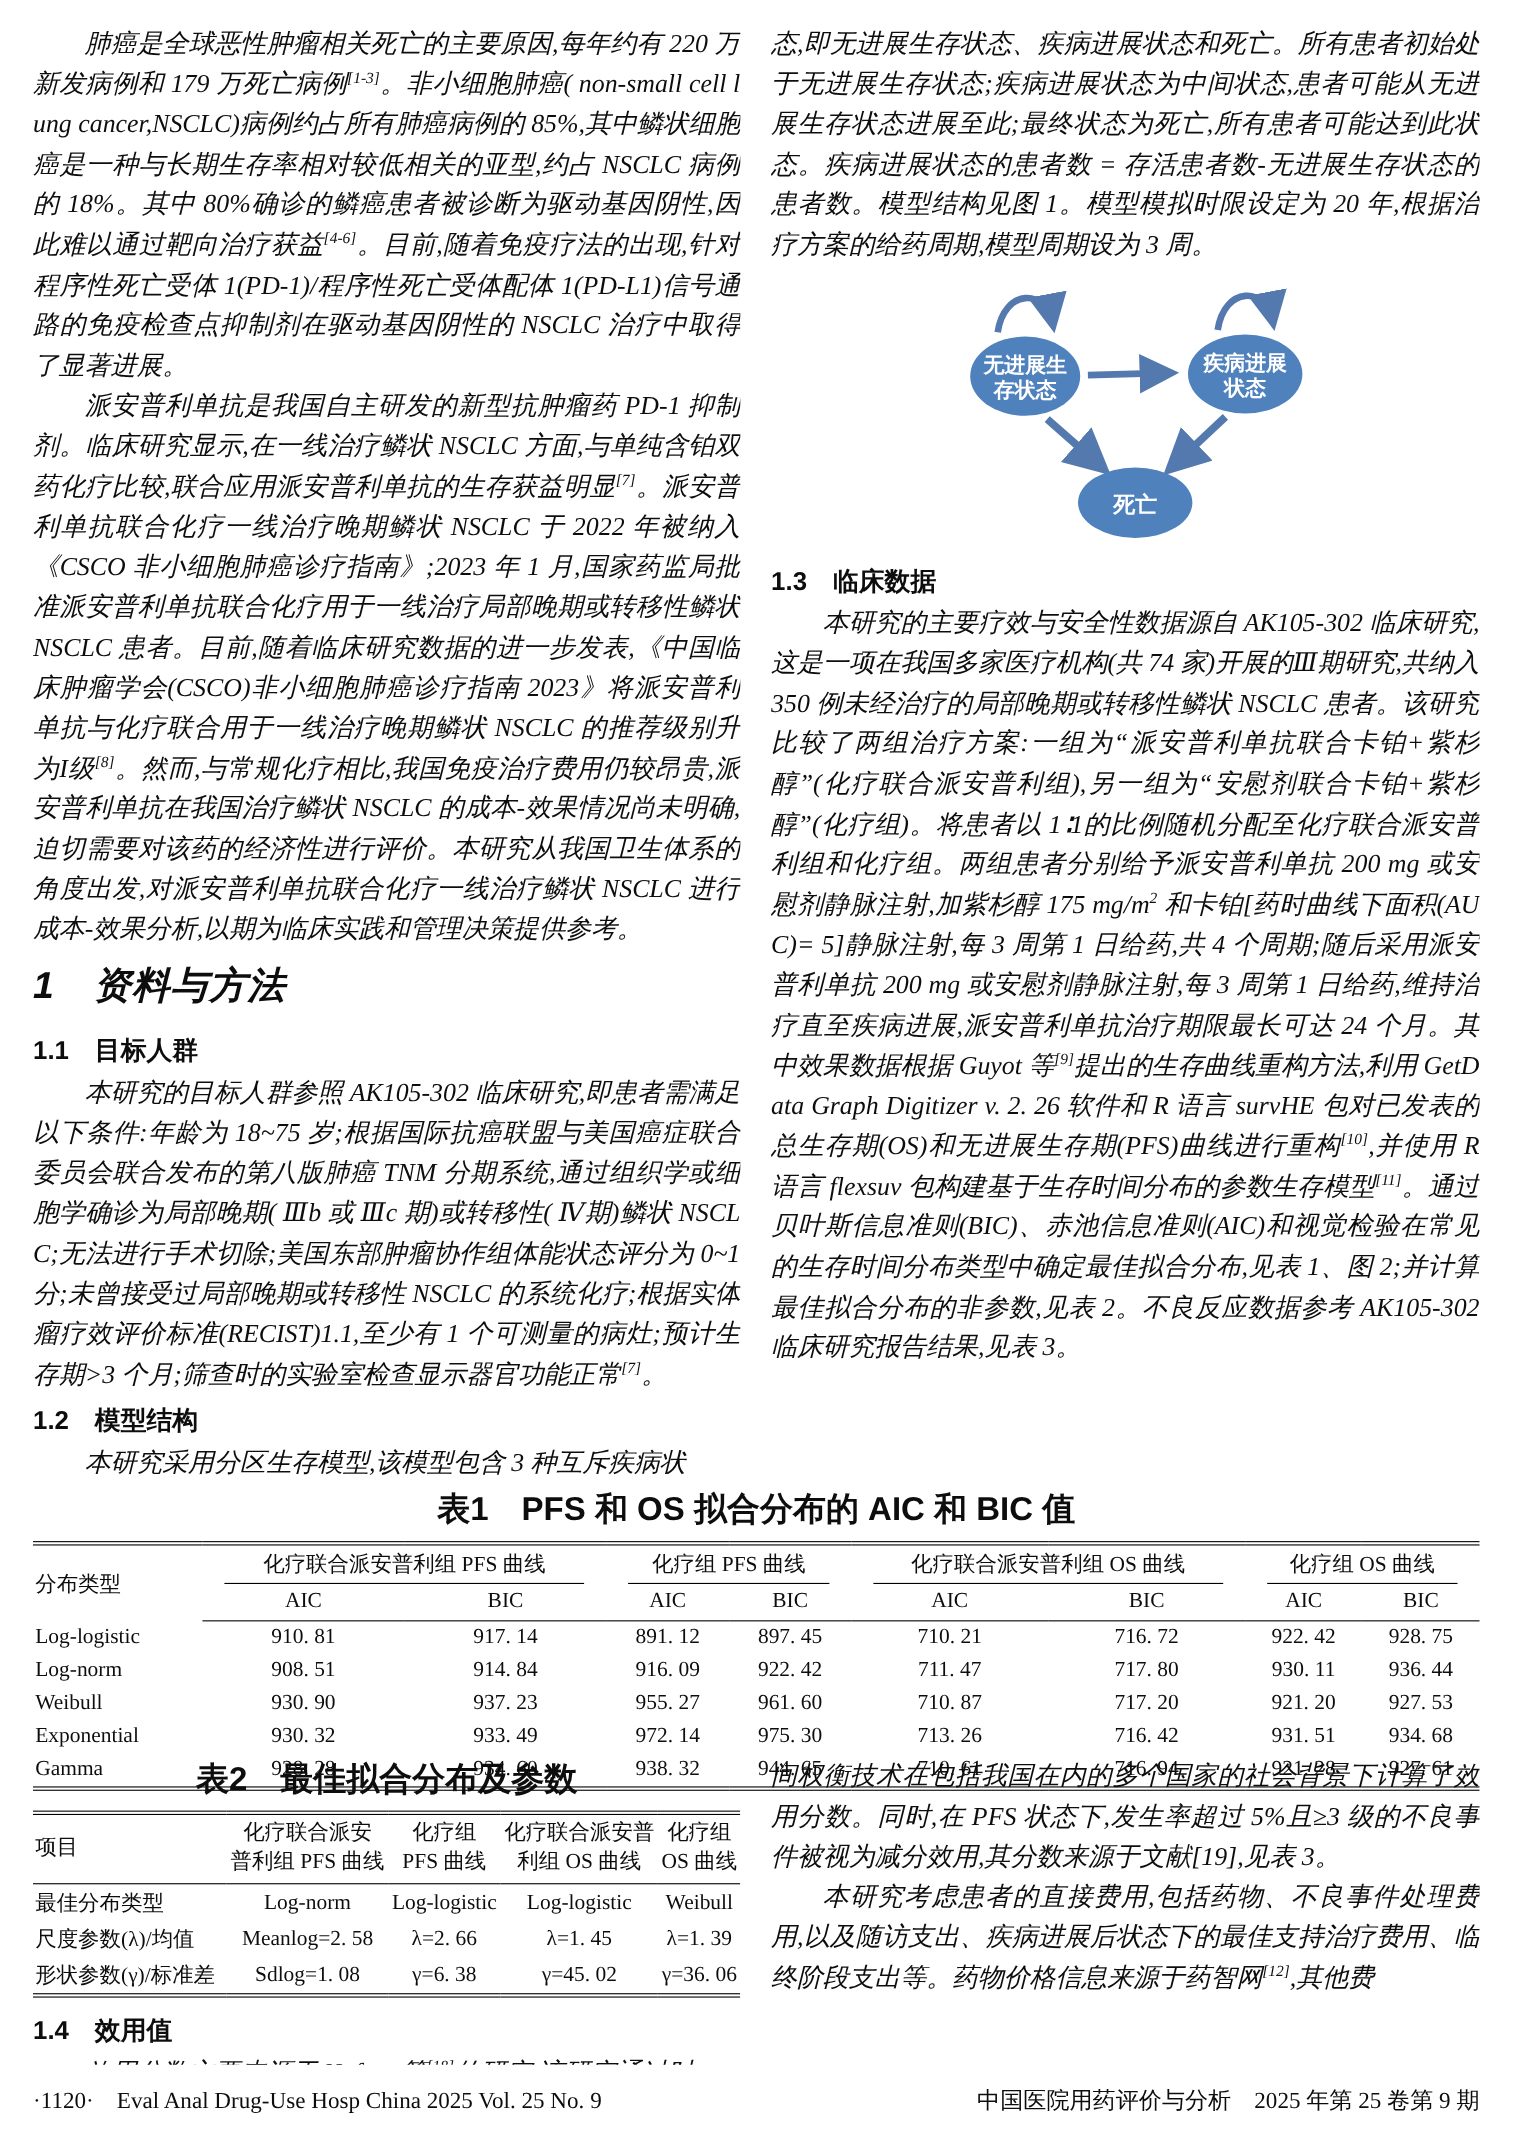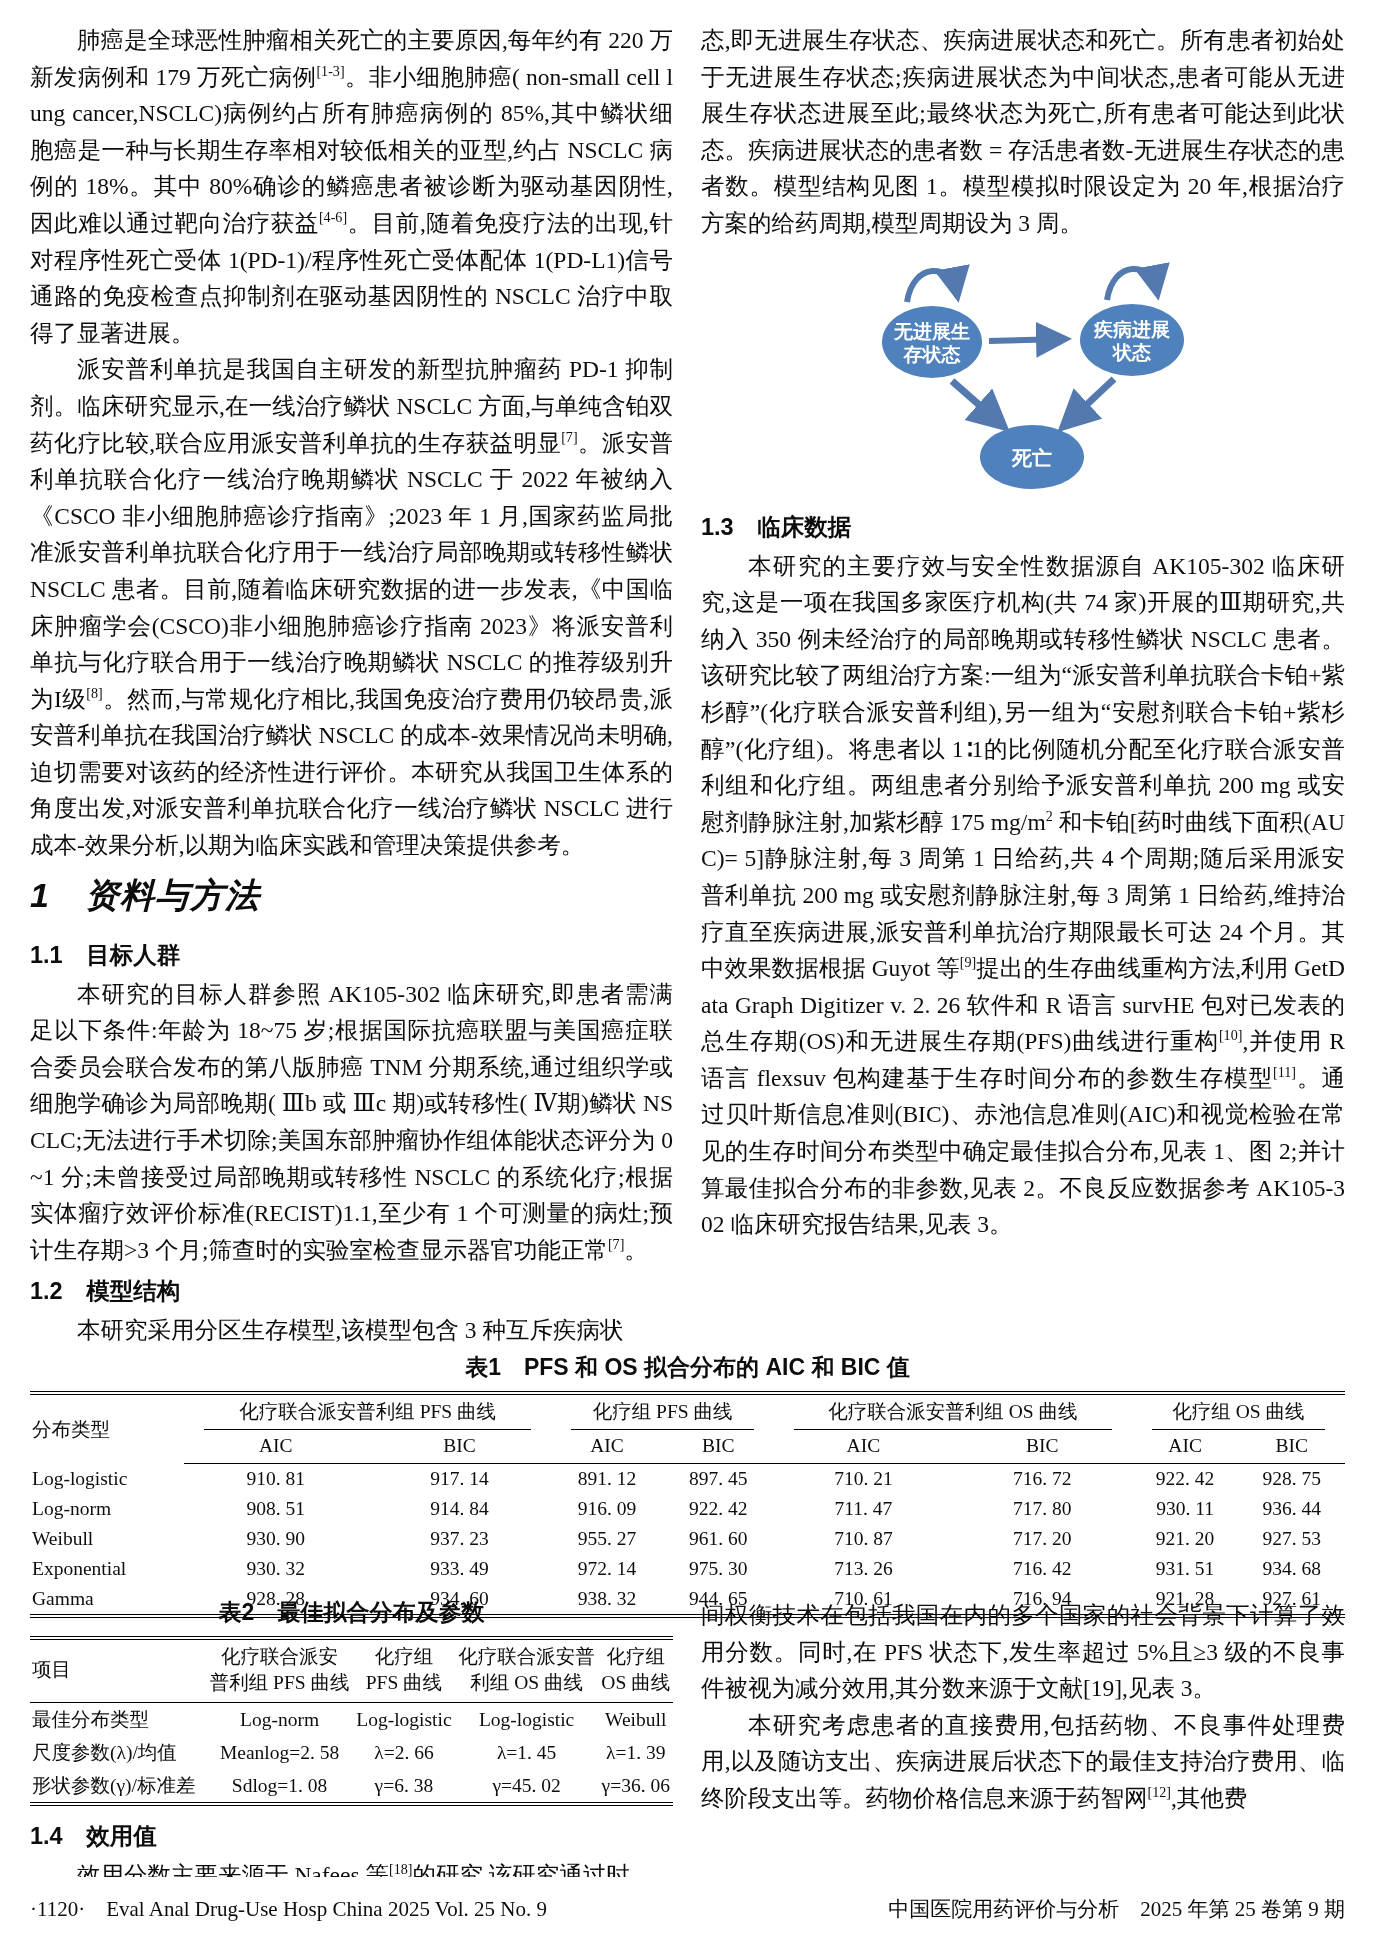--- a/index.html
+++ b/index.html
@@ -4,36 +4,36 @@
 <style>
   html,body{margin:0;padding:0;background:#ffffff;}
   body{width:1375px;height:1940px;position:relative;color:#0d0d0d;
        font-family:"Liberation Serif","DejaVu Serif",serif;}
   .abs{position:absolute;}
   .cols{display:flex;gap:28px;left:30px;width:1315px;}
   .col{overflow:hidden;}
   .col-l{width:643px;}
   .col-r{width:644px;}
   .col p{font-size:23.5px;line-height:36.6px;text-align:justify;margin:0;
-         word-break:break-all;}
+         word-break:break-all;font-style:italic;}
   p.indent{text-indent:2em;}
   sup{font-size:0.6em;line-height:0;}
   .h-main{font-family:"Liberation Sans","DejaVu Sans",sans-serif;font-weight:bold;
           font-size:34px;margin:9px 0 20px;letter-spacing:1px;font-style:italic;}
   .h-sub{font-family:"Liberation Sans","DejaVu Sans",sans-serif;font-weight:bold;
          font-size:23.5px;margin:7px 0 5px;}
   
   .fig-wrap{margin:8px 0 2px 118px;width:430px;}
   .fig-caption{font-family:"Liberation Sans","DejaVu Sans",sans-serif;font-weight:bold;
                font-size:23px;text-align:center;margin:6px 0 10px;}
   .fig-node-text{font-family:"Liberation Sans","DejaVu Sans",sans-serif;font-weight:bold;
                  fill:#ffffff;}
   
   .tbl-title{font-family:"Liberation Sans","DejaVu Sans",sans-serif;font-weight:bold;
-             font-size:23px;text-align:center;margin:0 0 8px;}
+             font-size:30px;text-align:center;margin:0 0 8px;}
   table{border-collapse:collapse;width:100%;}
   #table1,#table2{border-top:4px double #000;border-bottom:4px double #000;font-family:Liberation Serif, serif;}
   #table1 th,#table1 td,#table2 th,#table2 td{font-weight:normal;font-size:19.5px;
       text-align:center;padding:3px 2px;}
   #table1 th.rowhead,#table2 th.rowhead{text-align:left;vertical-align:middle;padding-left:2px;}
   #table1 td.name,#table2 td.name{text-align:left;padding-left:2px;}
   .grp-u{display:block;border-bottom:1.5px solid #000;padding-bottom:4px;margin:0 18px;}
   #table1 tr.subs th{border-bottom:1.3px solid #000;padding:2px 0 6px;}
   #table2 thead th{border-bottom:1.3px solid #000;white-space:pre-line;line-height:26px;
                    padding:4px 2px 6px;}

